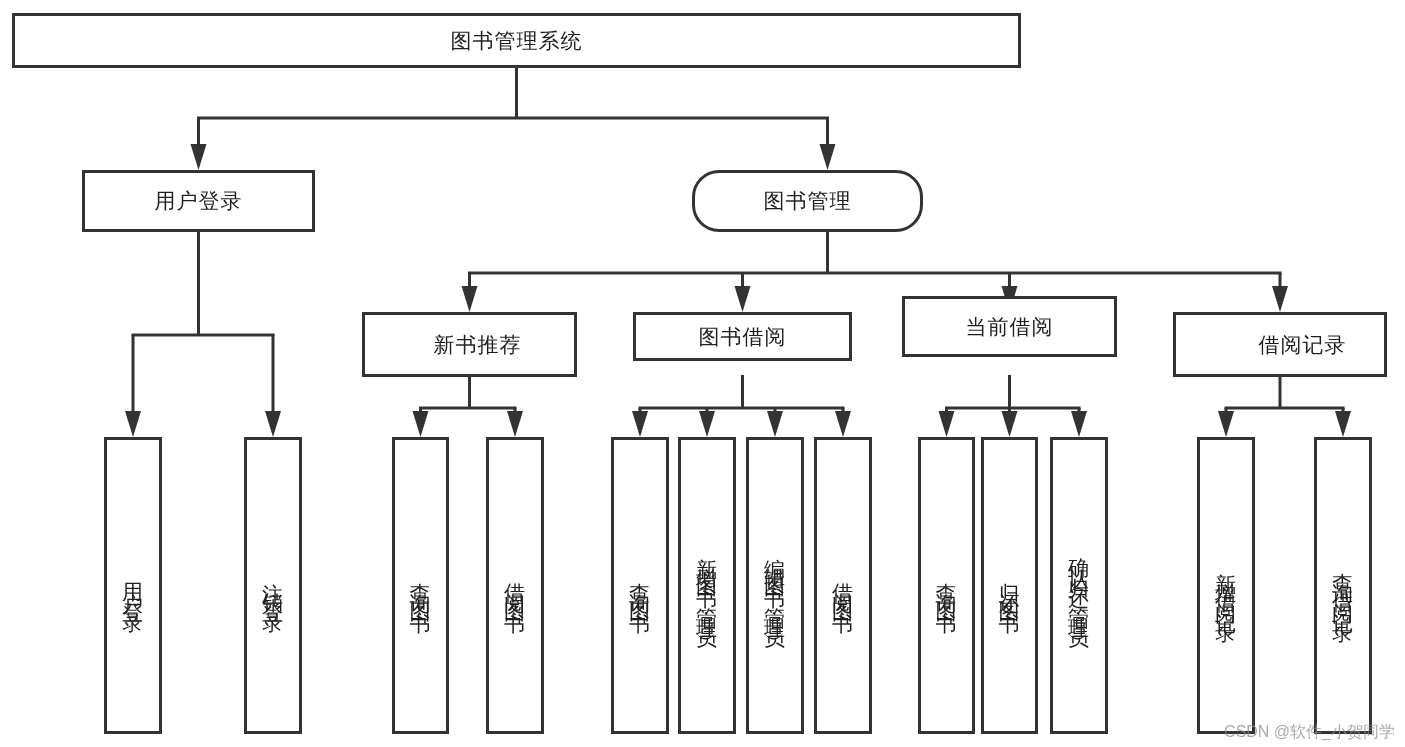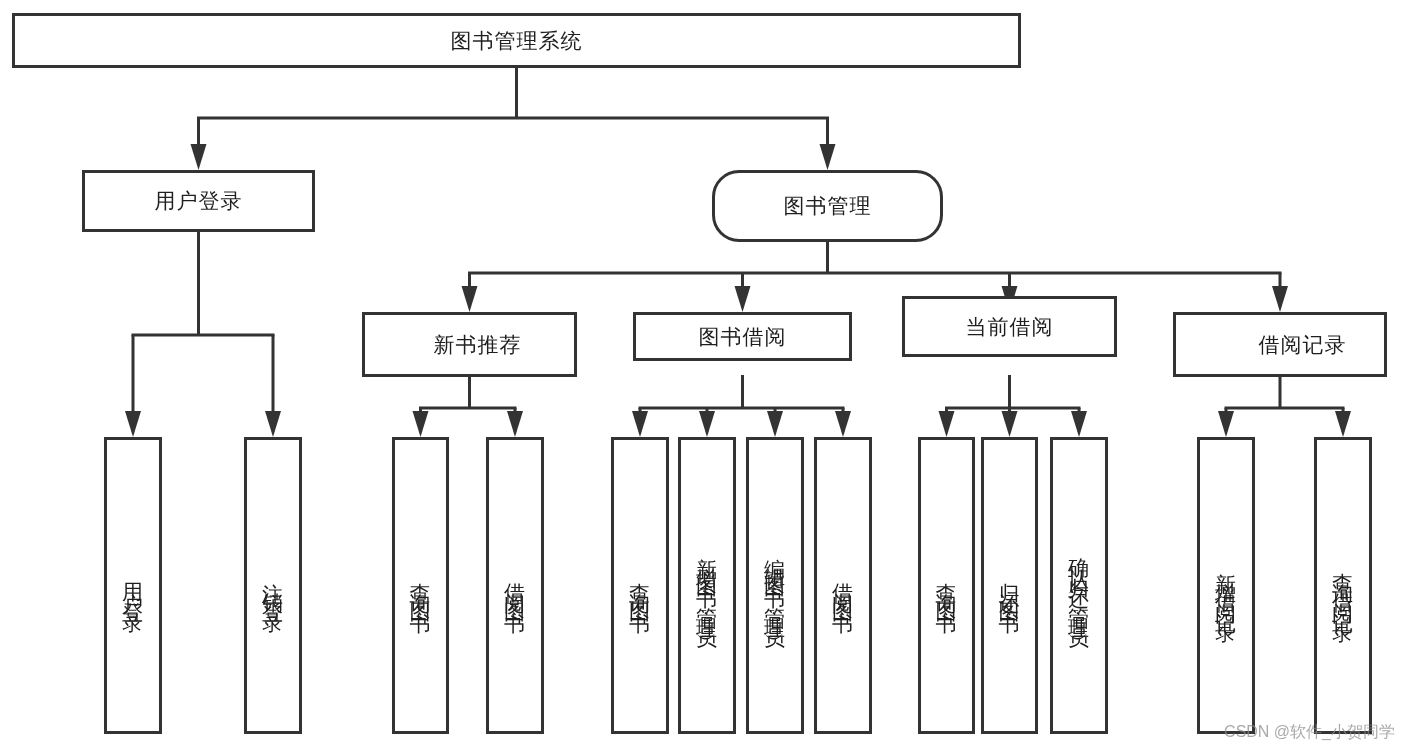--- a/index.html
+++ b/index.html
@@ -115,21 +115,21 @@
       <line x1="1343" y1="408" x2="1343" y2="417" stroke="#333333" stroke-width="3"></line>
       <polygon points="1335,411 1351,411 1343,437" fill="#333333"></polygon>
     </svg>
   <div class="watermark">CSDN @软件_小贺同学</div>
 <div class="node" style="left: 12px; top: 13px; width: 1009px; height: 55px; border-color: rgb(51, 51, 51); text-align: right;">
       <span class="htext" style="color: rgb(31, 31, 31);">图书管理系统</span>
     </div>
     <div class="node" style="left: 82px; top: 170px; width: 233px; height: 62px; border-color: rgb(51, 51, 51);">
       <span class="htext" style="color: rgb(31, 31, 31);">用户登录</span>
     </div>
-    <div class="node" style="left: 712px; top: 170px; width: 231px; height: 72px; border-color: rgb(51, 51, 51); border-radius: 27px;">
+    <div class="node" style="left: 692px; top: 170px; width: 231px; height: 62px; border-color: rgb(51, 51, 51); border-radius: 27px;">
       <span class="htext" style="color: rgb(31, 31, 31);">图书管理</span>
     </div>
     <div class="node" style="left: 362px; top: 312px; width: 215px; height: 65px; border-color: rgb(51, 51, 51);">
       <span class="htext" style="color: rgb(31, 31, 31); margin-left: 16px;">新书推荐</span>
     </div>
     <div class="node" style="left: 633px; top: 312px; width: 219px; height: 49px; border-color: rgb(51, 51, 51);">
       <span class="htext" style="color: rgb(31, 31, 31);">图书借阅</span>
     </div>
     <div class="node" style="left: 902px; top: 296px; width: 215px; height: 61px; border-color: rgb(51, 51, 51);">
       <span class="htext" style="color: rgb(31, 31, 31);">当前借阅</span>

